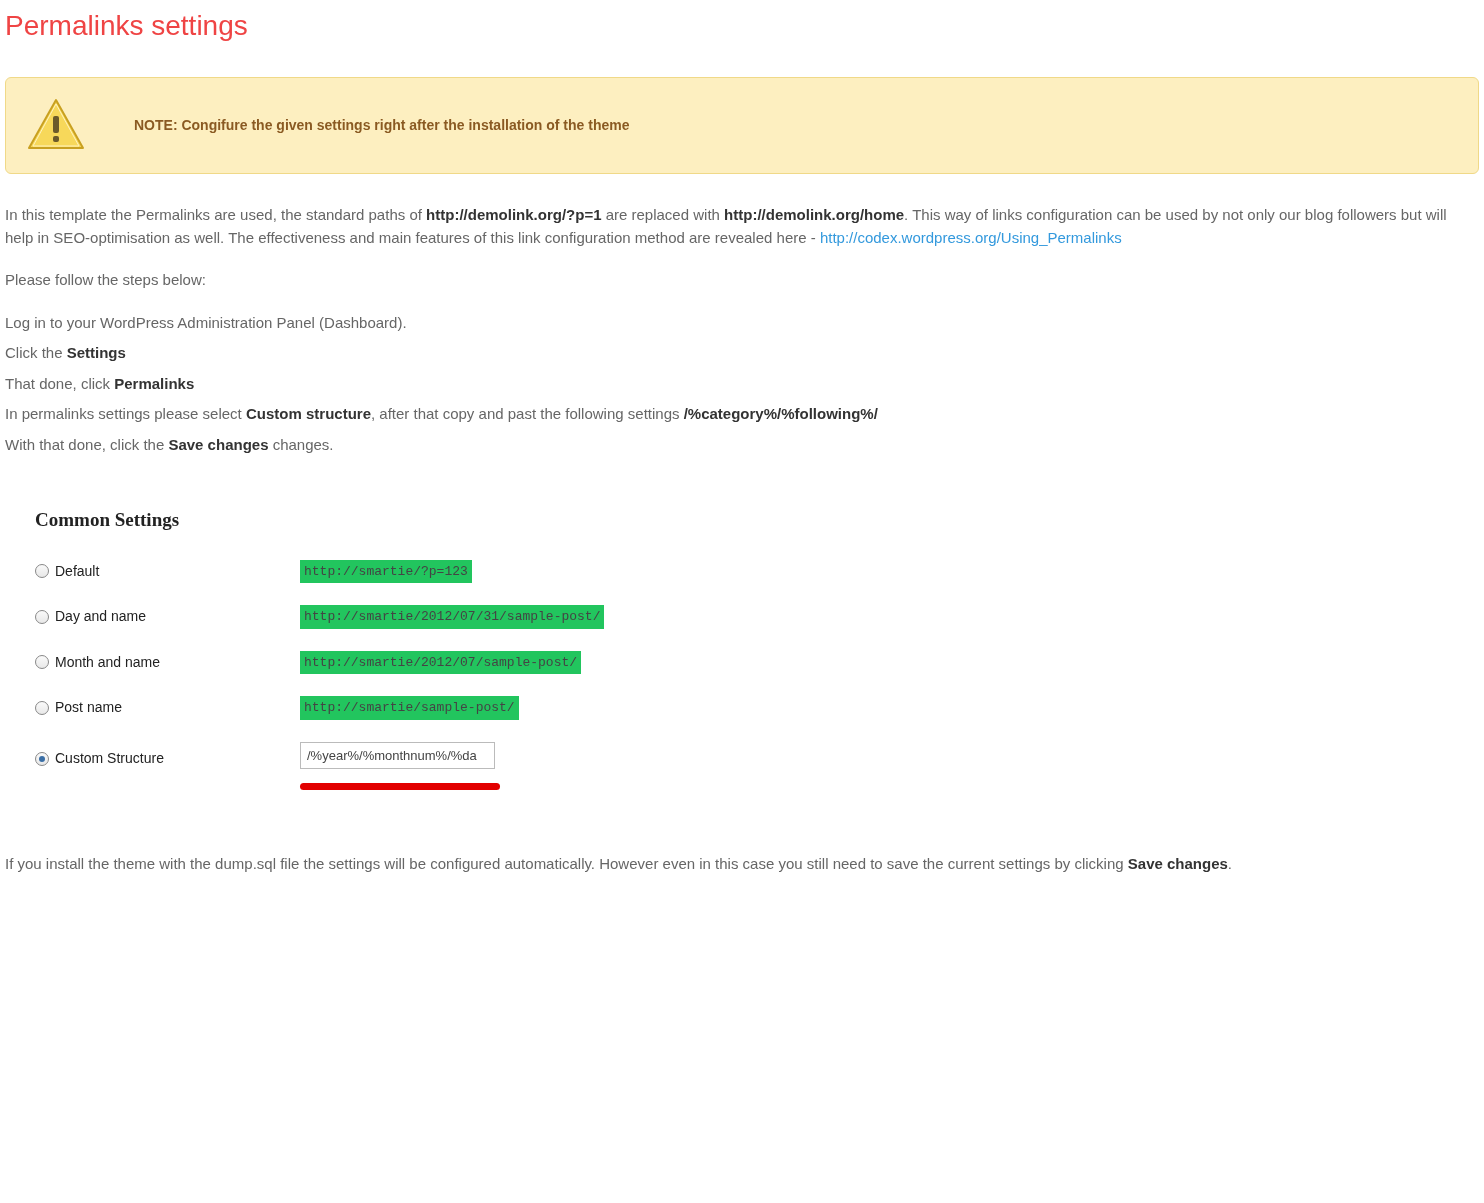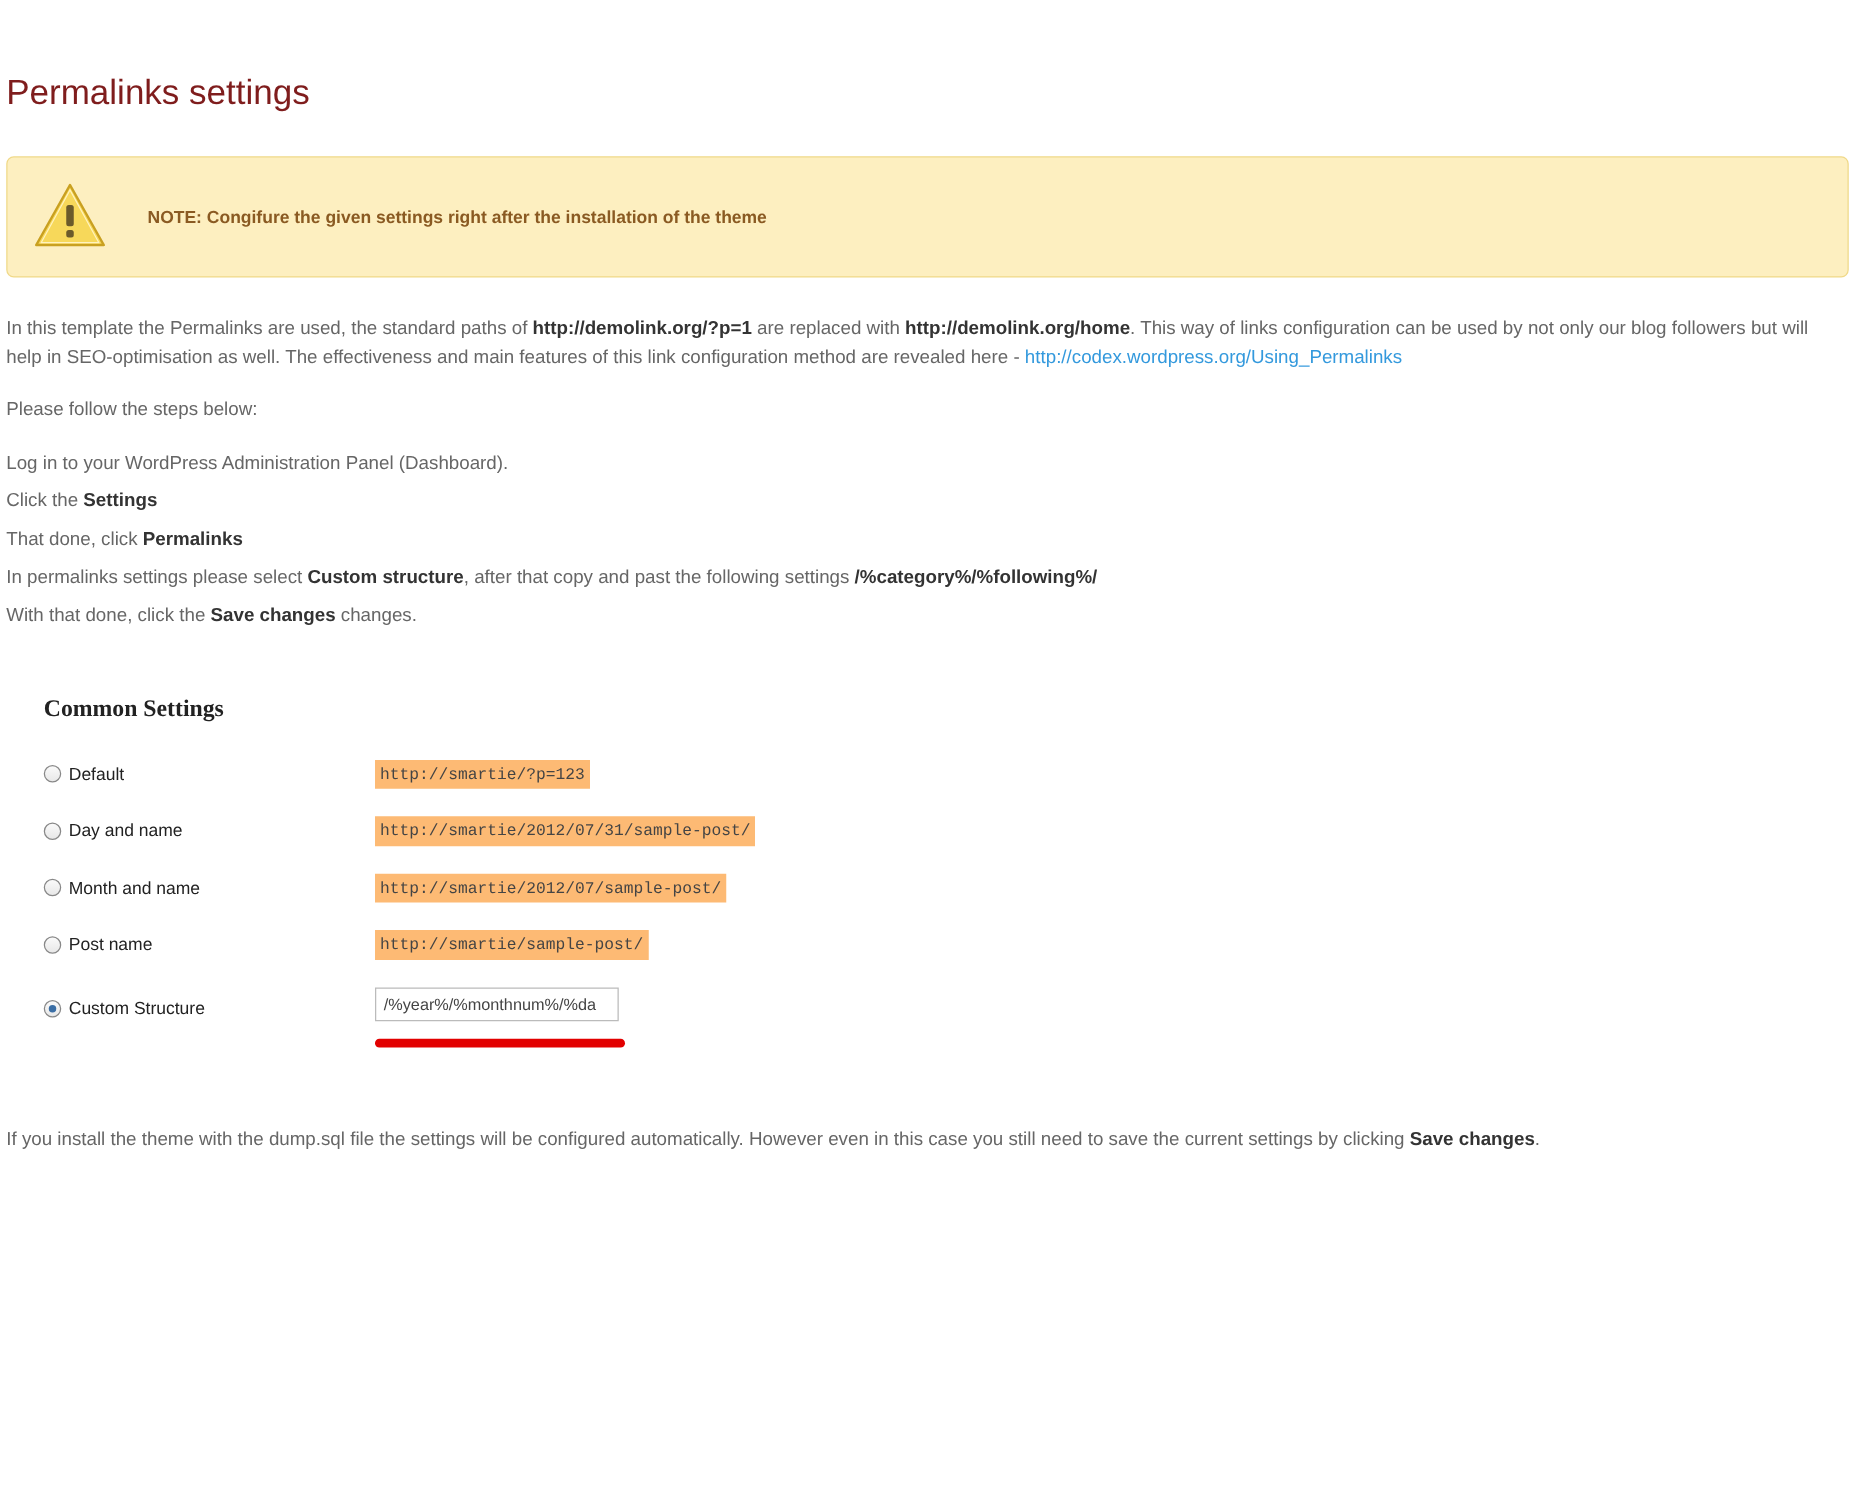--- a/index.html
+++ b/index.html
@@ -10,33 +10,32 @@
     body {
       font-family: Arial, Helvetica, sans-serif;
       color: #555;
       padding: 5px;
       font-size: 15px;
       line-height: 1.5;
     }
     h2.page-title {
       font-size: 28px;
       font-weight: normal;
-      color: #7f1d1d;
+      color: #ef4444;
       margin-bottom: 30px;
-      margin-top: 48px;
     }
     .note-box {
       background-color: #fdefc0;
       border: 1px solid #f0d988;
       border-radius: 6px;
       padding: 20px;
       margin-bottom: 30px;
       display: flex;
       align-items: center;
-      gap: 32px;
+      gap: 48px;
     }
     .note-box .icon {
       width: 60px;
       height: 55px;
       flex-shrink: 0;
     }
     .note-box .text {
       color: #8a5a22;
       font-weight: bold;
       font-size: 14px;
@@ -100,21 +99,21 @@
       background: #3a6ea5;
       border-radius: 50%;
       display: block;
     }
     .value-col {
       font-family: 'Courier New', monospace;
       font-size: 13px;
       color: #444;
     }
     .value-col .code-bg {
-      background: #fdba74;
+      background: #22c55e;
       padding: 2px 4px;
       display: inline-block;
     }
     .value-col .last-row {
       position: relative;
       display: inline-block;
     }
     .value-col .input-like {
       border: 1px solid #bbb;
       background: #fff;

